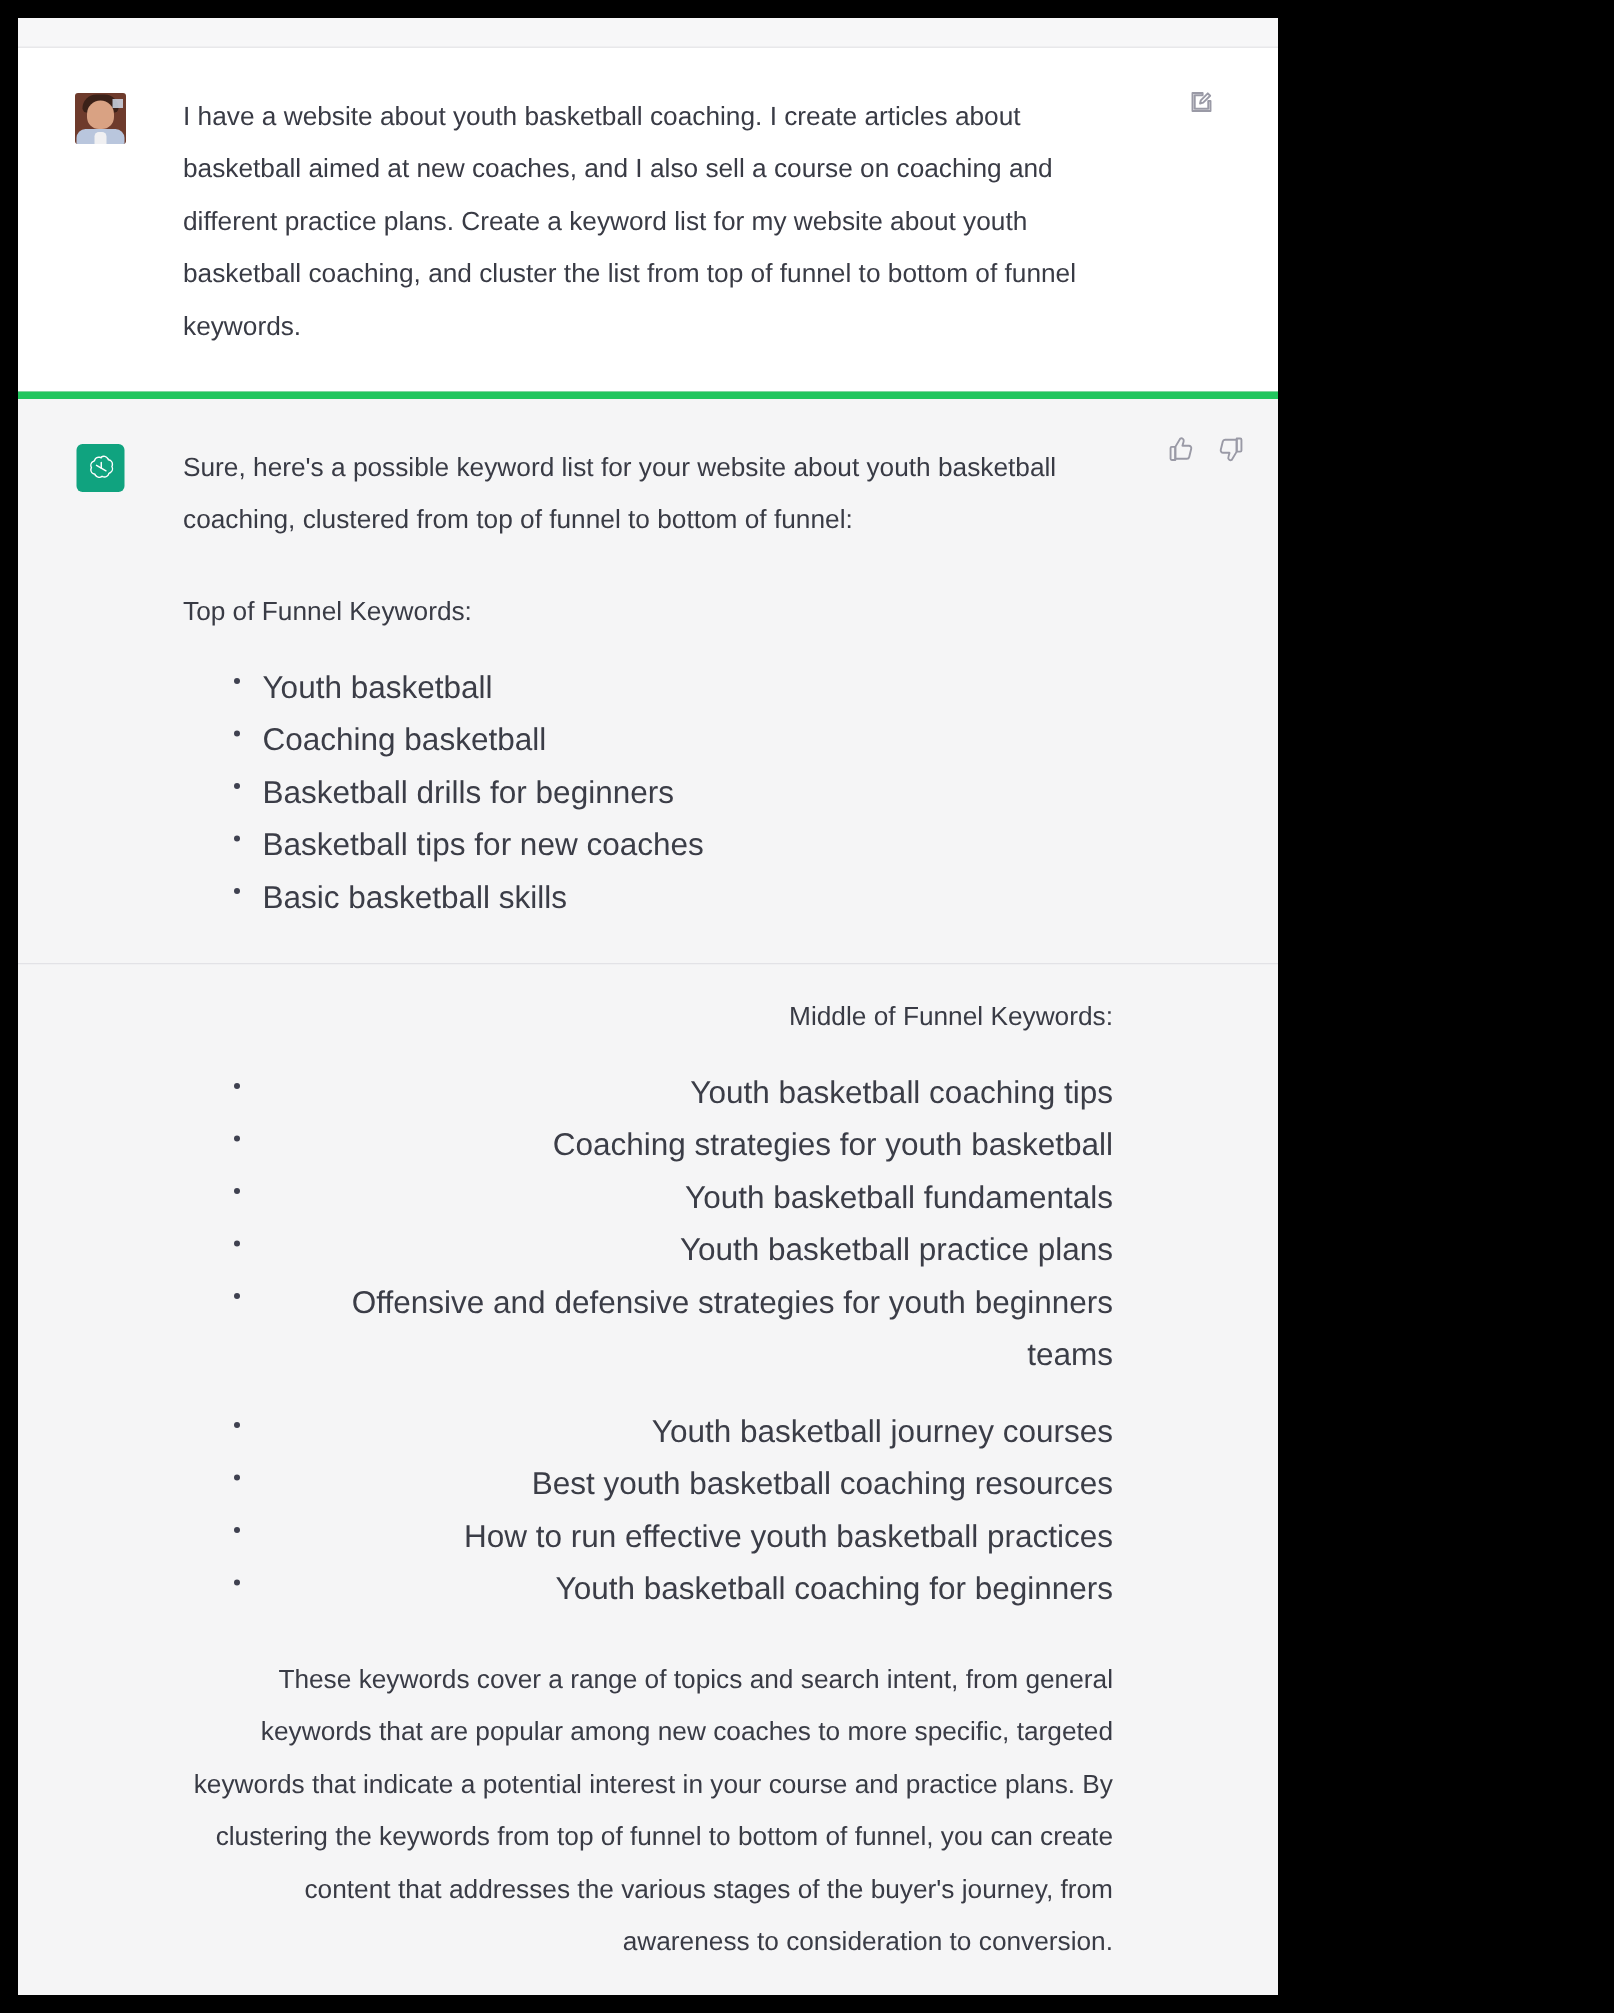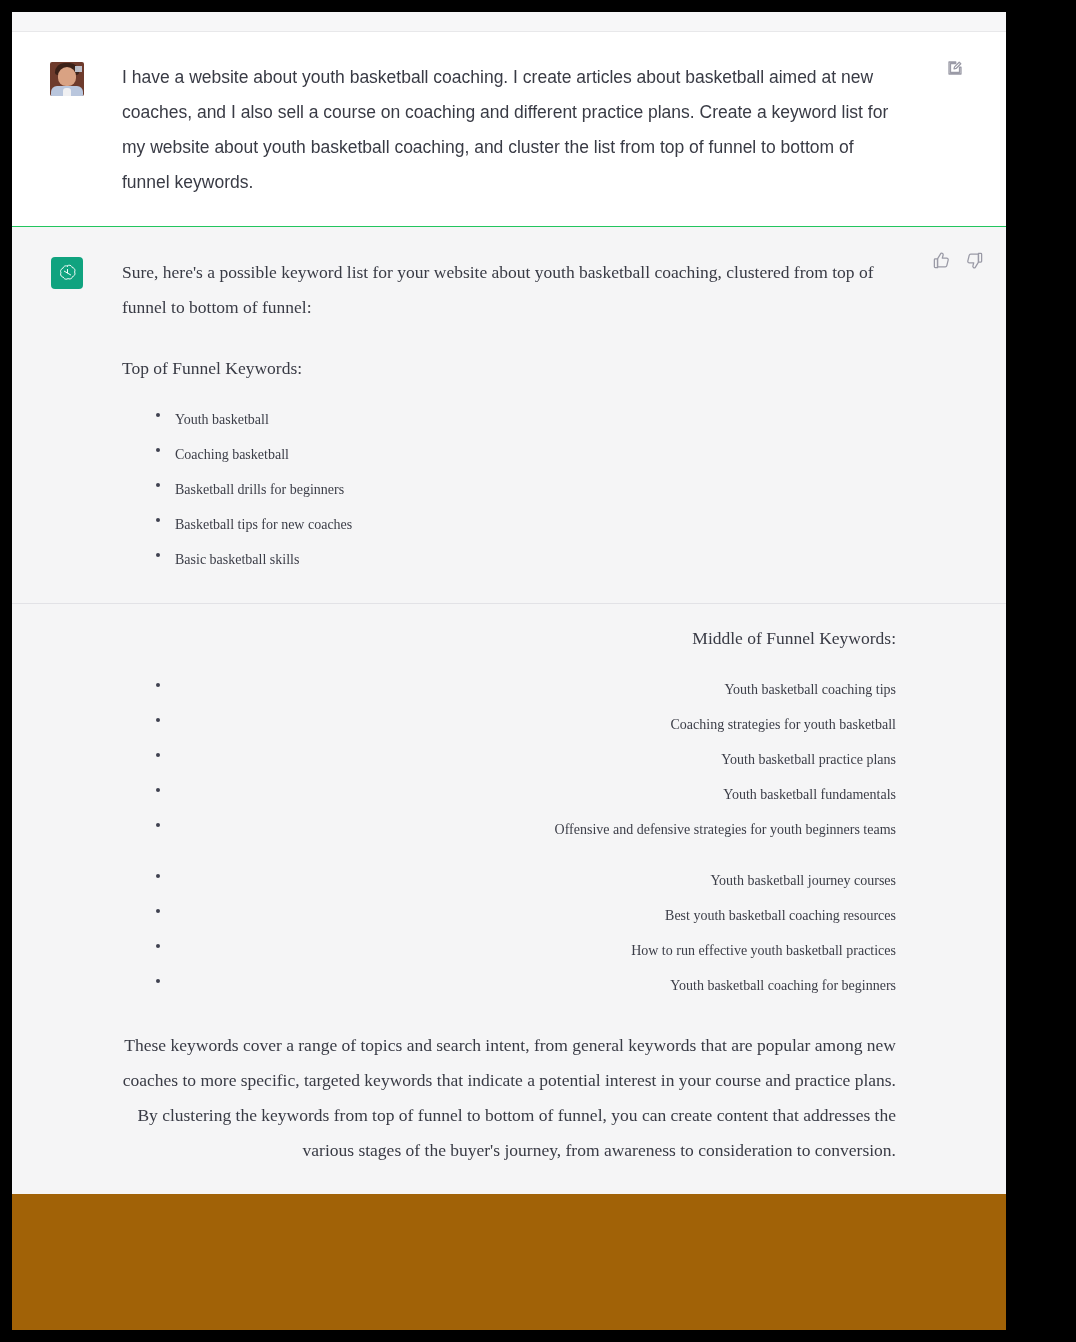--- a/index.html
+++ b/index.html
@@ -17,39 +17,39 @@
     position: absolute;
     left: 0; top: 0;
     width: 1076px; height: 1342px;
     background: #000000;
   }
 
   #viewport {
     position: absolute;
     left: 12px;
     top: 12px;
-    width: 994px;
+    width: 840px;
     height: 1318px;
-    background: #a16207;
+    background: #a3a3a3;
     overflow: hidden;
   }
 
   
   .top-strip {
     height: 20px;
     background: #f7f7f8;
     border-bottom: 1px solid #e8e8ea;
   }
 
   .msg {
     position: relative;
     padding: 0;
   }
   .msg-user   { background: #ffffff; }
-  .msg-bot    { background: #f5f5f6; border-top: 1px solid #22c55e; font-family: Liberation Serif, serif; }
+  .msg-bot    { background: #f5f5f6; border-top: 5px solid #22c55e; }
 
   .msg-inner {
     position: relative;
     display: flex;
     align-items: flex-start;
     padding: 28px 0 26px 0;
   }
 
   .avatar-col {
     width: 110px;
@@ -114,21 +114,21 @@
     margin-top: 26px;
   }
 
   ul.kw {
     list-style: none;
     margin-top: 16px;
     padding-left: 26px;
   }
   ul.kw li {
     position: relative;
-    font-size: 14px;
+    font-size: 21px;
     line-height: 35px;
     color: #3b3d47;
     padding-left: 27px;
   }
   ul.kw li::before {
     content: "";
     position: absolute;
     left: 8px;
     top: 11px;
     width: 4px; height: 4px;
@@ -242,22 +242,22 @@
       <div class="spacer-gap"></div>
 
       <div class="msg-inner" style="padding-top:0;text-align:right;">
         <div class="avatar-col"></div>
         <div class="body-col">
 
           <div class="section-head" style="margin-top:0;">Middle of Funnel Keywords:</div>
           <ul class="kw">
             <li>Youth basketball coaching tips</li>
             <li>Coaching strategies for youth basketball</li>
+            <li>Youth basketball fundamentals</li>
             <li>Youth basketball practice plans</li>
-            <li>Youth basketball fundamentals</li>
             <li>Offensive and defensive strategies for youth beginners teams</li>
           </ul>
 
           <ul class="kw">
             <li>Youth basketball journey courses</li>
             <li>Best youth basketball coaching resources</li>
             <li>How to run effective youth basketball practices</li>
             <li>Youth basketball coaching for beginners</li>
           </ul>
 

